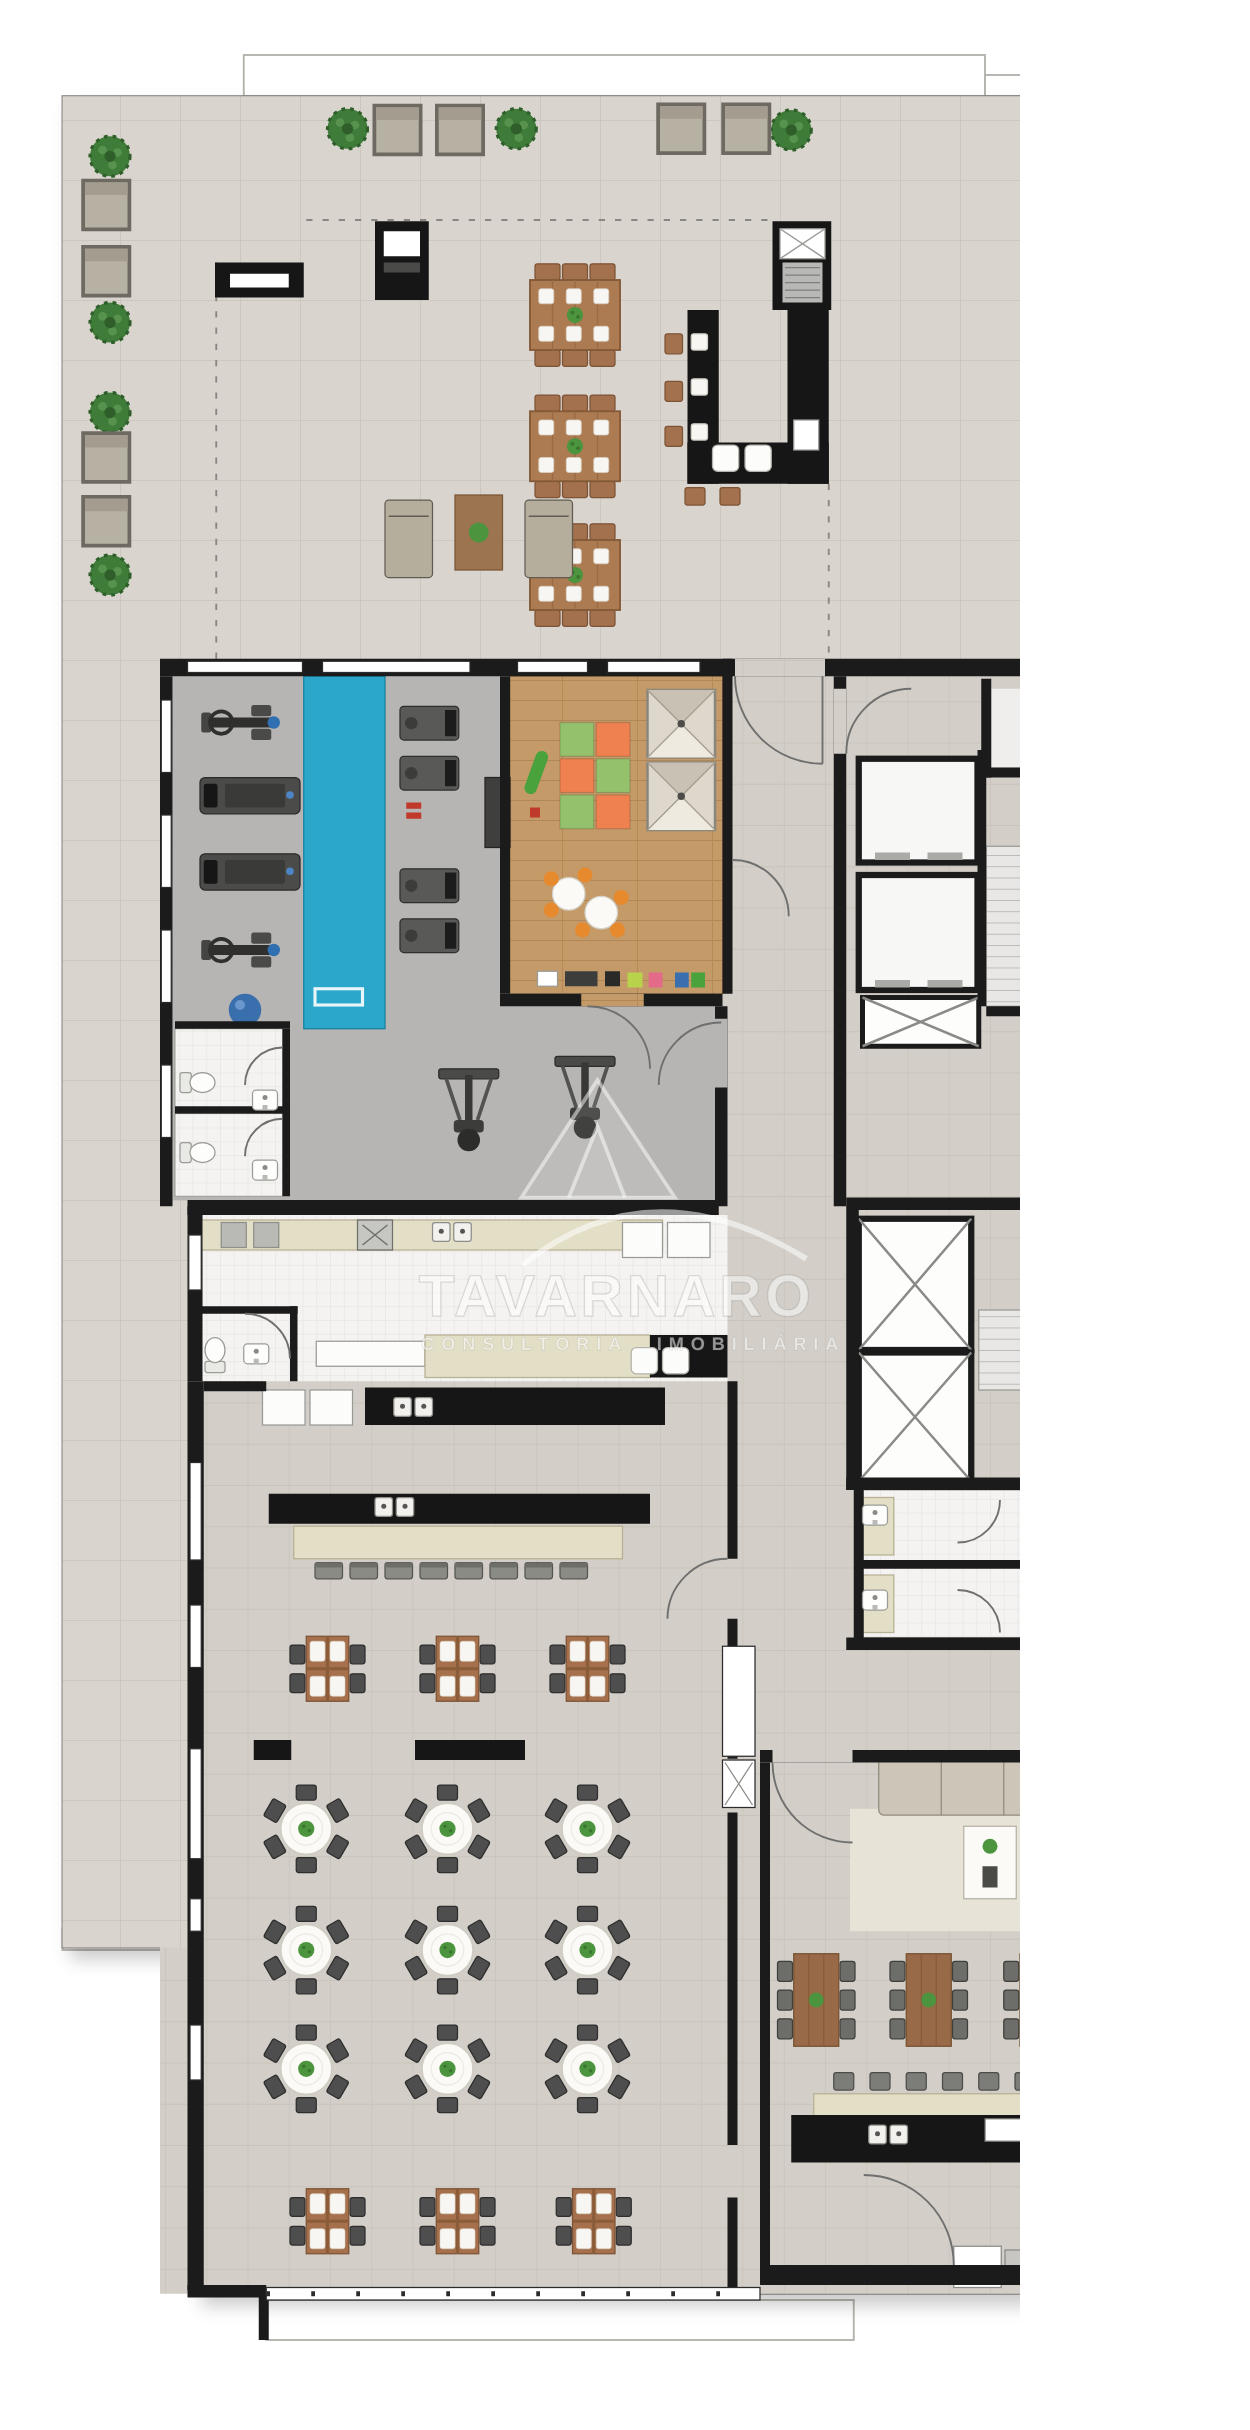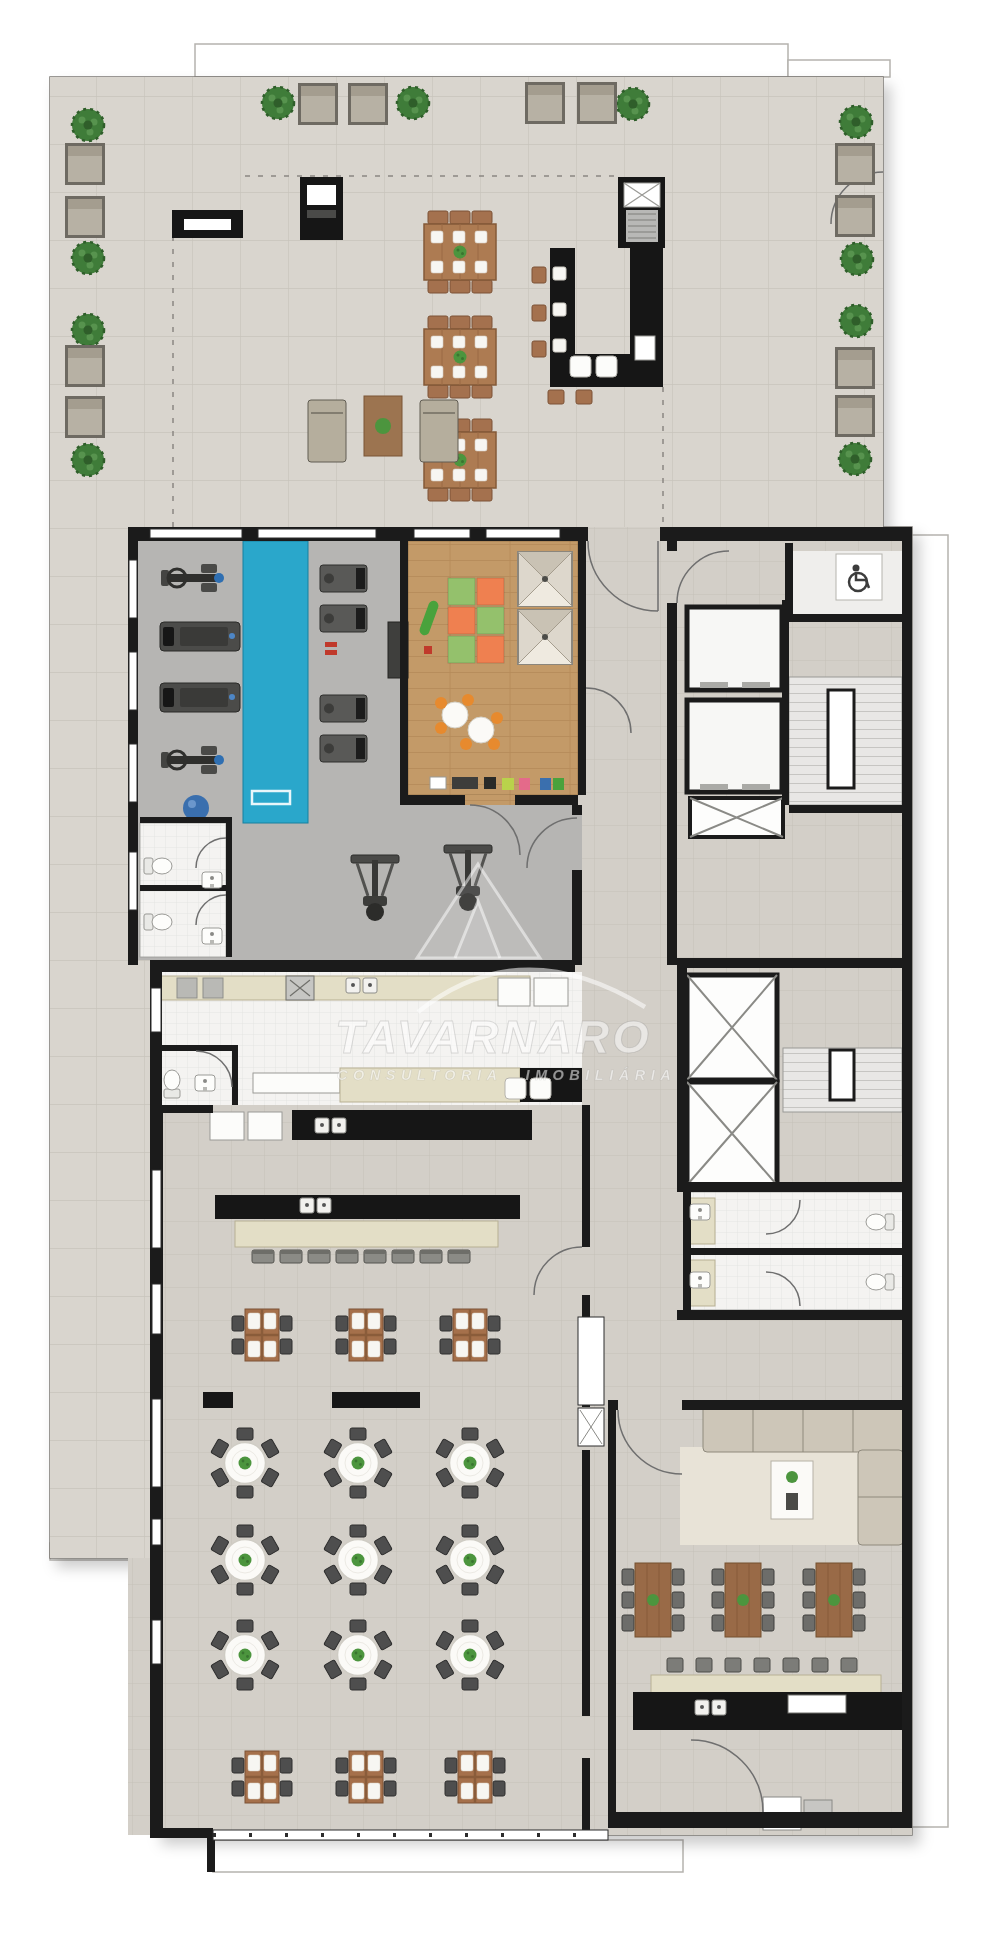--- a/index.html
+++ b/index.html
@@ -1,17 +1,17 @@
 <!DOCTYPE html>
 <html><head>
 <meta charset="utf-8">
 <style>
   html,body{margin:0;padding:0;background:#fff;}
-  .stage{position:relative;width:1000px;height:1944px;background:#ffffff;overflow:hidden;
-         font-family:"Liberation Sans",sans-serif;font-style:italic;}
+  .stage{position:relative;width:816px;height:1944px;background:#ffffff;overflow:hidden;
+         font-family:"Liberation Sans",sans-serif;}
   svg{position:absolute;left:0;top:0;}
   .wall{fill:#1b1b1b;}
   .win{fill:#ffffff;stroke:#2c2c2c;stroke-width:1;}
   .balc{fill:#ffffff;stroke:#b5b3ae;stroke-width:1.5;}
   .blk{fill:#161616;}
   .beige{fill:#e3dec6;stroke:#b7b093;stroke-width:1;}
   .whitebox{fill:#fcfcfa;stroke:#9a9a96;stroke-width:1;}
   .door{fill:none;stroke:#6f6f6f;stroke-width:1.5;}
   .dash{stroke:#8a8782;stroke-width:1.5;stroke-dasharray:5 8;fill:none;}
   .xline{stroke:#8a8a86;stroke-width:2;}

